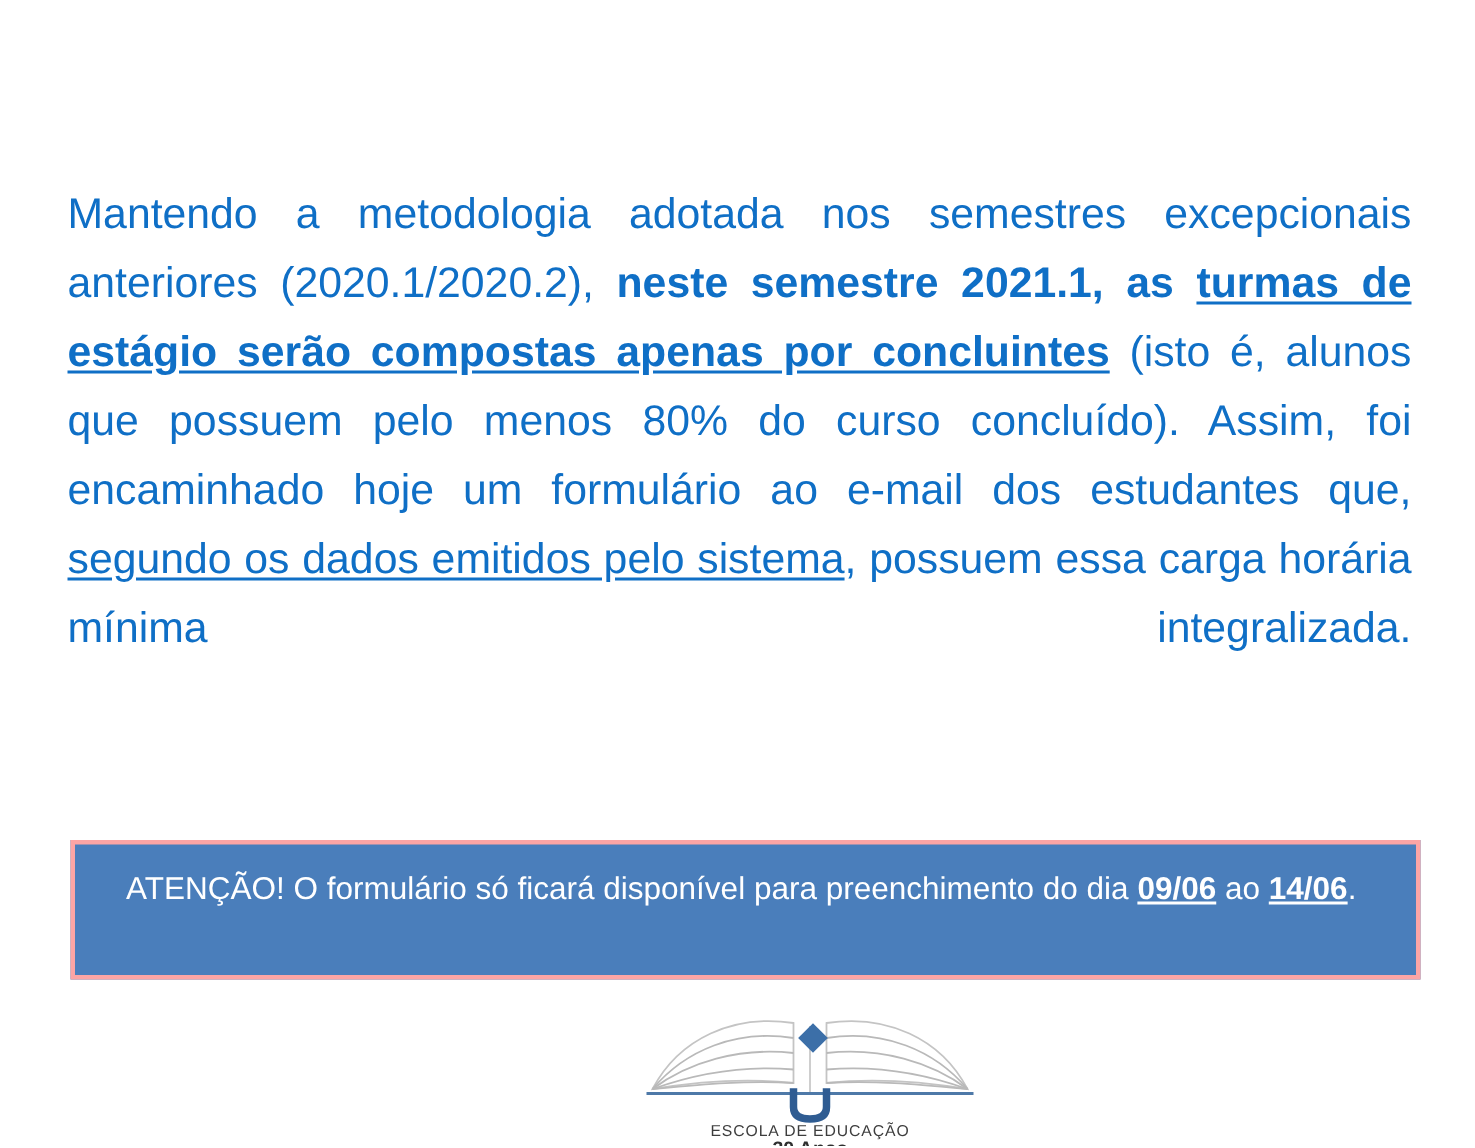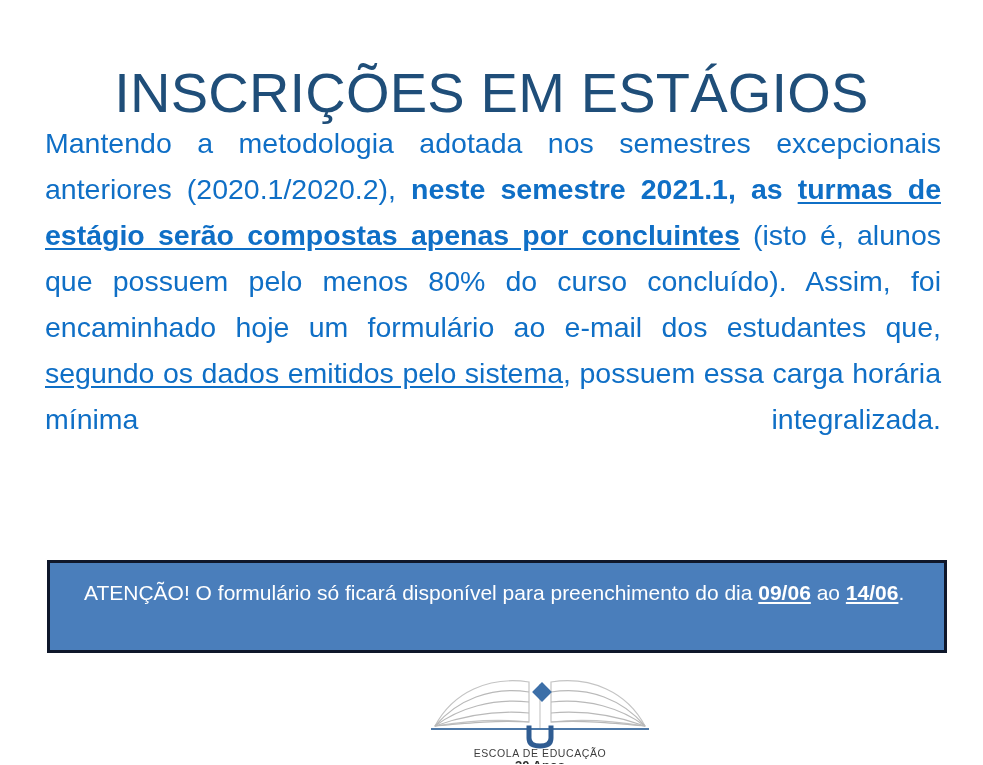--- a/index.html
+++ b/index.html
@@ -68,21 +68,21 @@
 
   
   .callout {
     position: absolute;
     left: 47px;
     top: 560px;
     width: 900px;
     height: 93px;
     box-sizing: border-box;
     background: #4A7EBB;
-    border: 3px solid #0f172a;
+    border: 3px solid #fca5a5;
     padding: 14px 20px 10px 34px;
   }
   .callout-text {
     color: #ffffff;
     font-size: 21px;
     line-height: 31px;
     margin: 0;
     text-align: left;
   }
   .callout-text .bu {
@@ -103,21 +103,20 @@
     justify-content: center;
     padding-left: 48px;
   }
   .logo-svg { display: block; }
 </style>
 </head>
 <body>
 
 <div id="slide">
 
-  <h1 class="slide-title">INSCRIÇÕES EM ESTÁGIOS</h1>
 
   <div class="body-block">
 
     <p class="para"><span>Mantendo a metodologia adotada nos semestres excepcionais anteriores (2020.1/2020.2), </span><span class="b">neste semestre 2021.1, as </span><span class="bu">turmas de estágio serão compostas apenas por concluintes</span><span> (isto é, alunos que possuem pelo menos 80% do curso concluído). Assim, foi encaminhado hoje um formulário ao e-mail dos estudantes que, </span><span class="u">segundo os dados emitidos pelo sistema</span><span>, possuem essa carga horária mínima integralizada.</span></p>
 
 
   </div>
 
   <div class="callout">
     <p class="callout-text"><span>ATENÇÃO! O formulário só ficará disponível para preenchimento do dia </span><span class="bu">09/06</span><span> ao </span><span class="bu">14/06</span><span>.</span></p>

